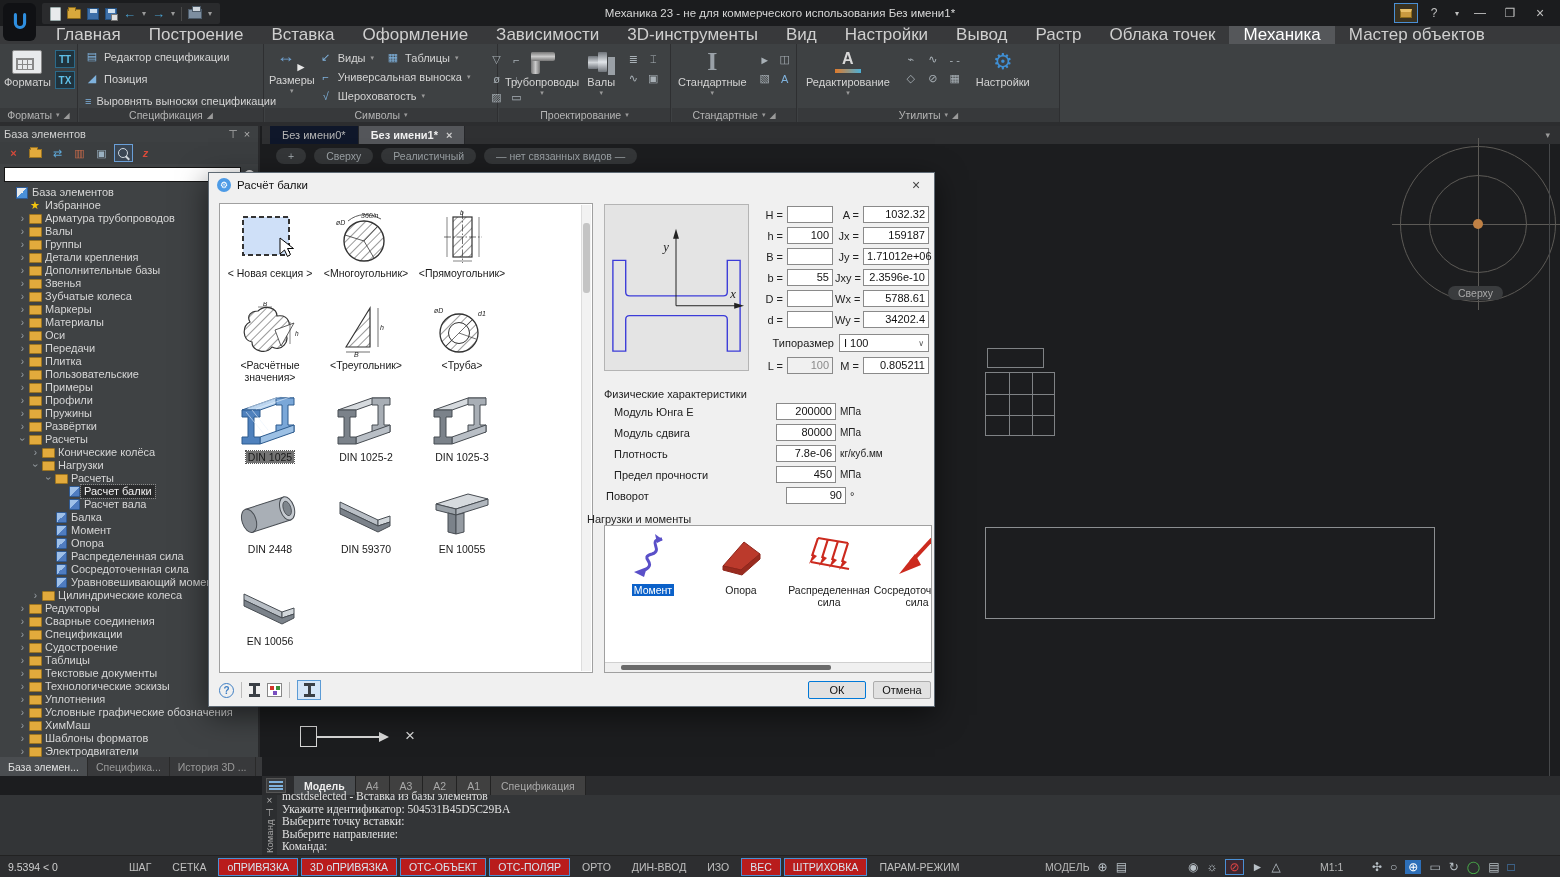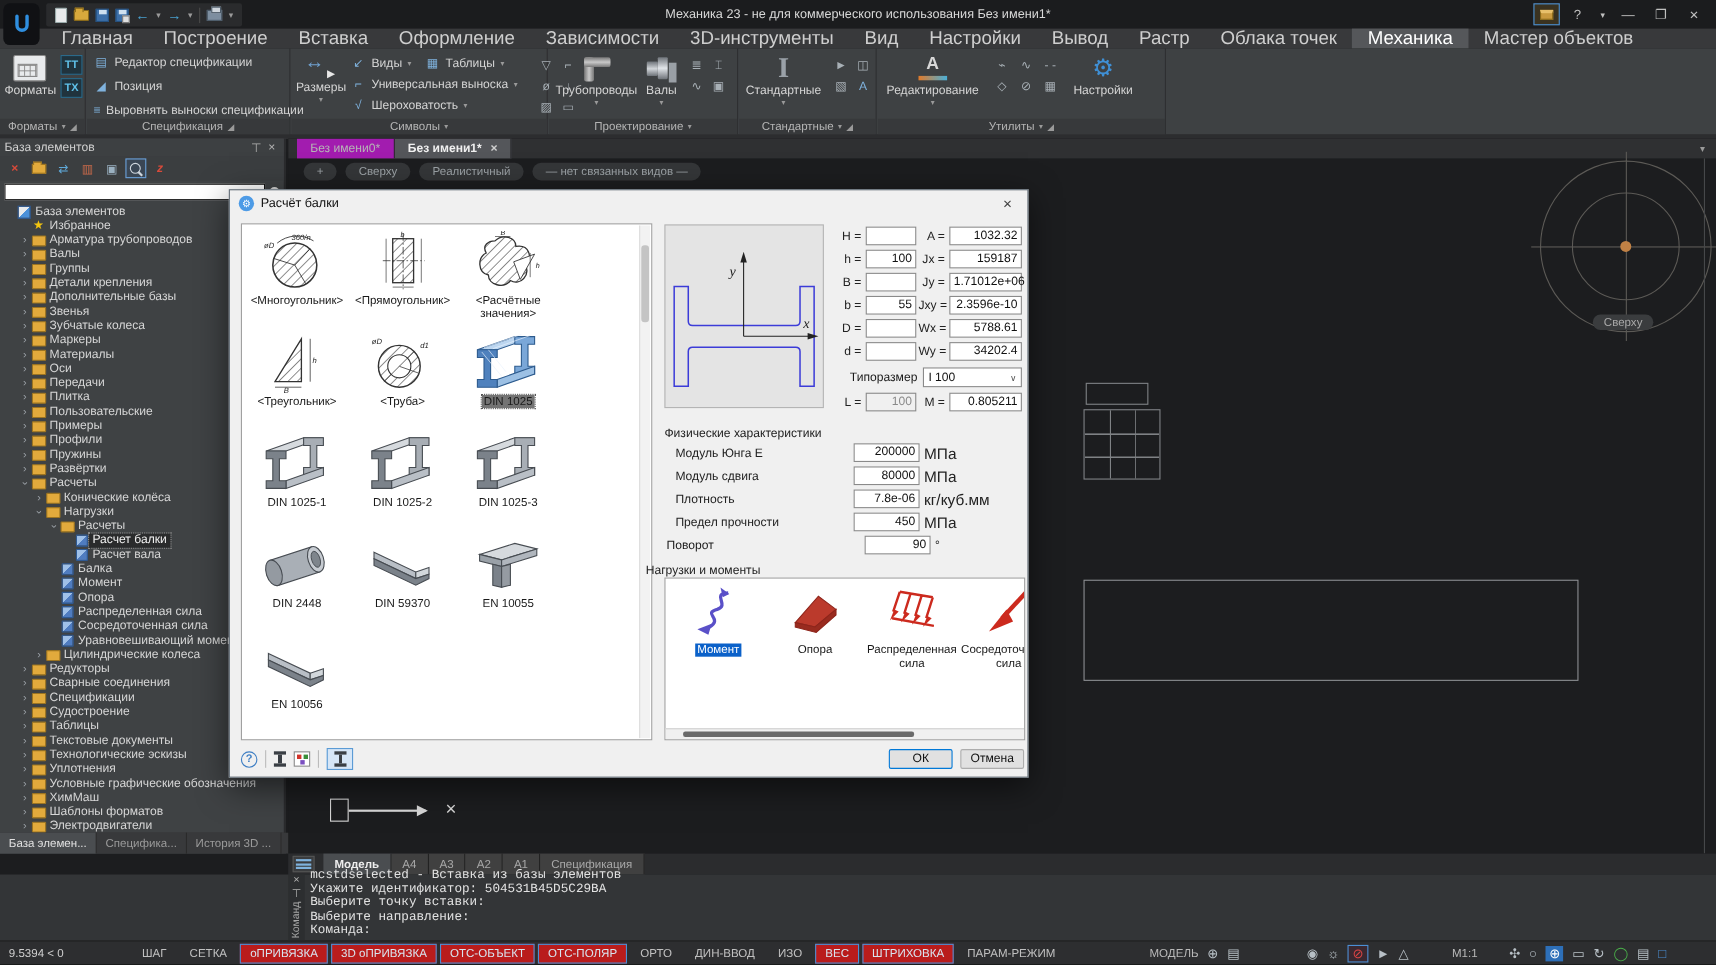--- a/index.html
+++ b/index.html
@@ -95,21 +95,21 @@
 .ti.ic-star::before{content:"★";color:#f2c40f;font-size:11px}
 .ti.ic-root::before{content:"";width:10px;height:10px;background:linear-gradient(135deg,#e8eaec 50%,#4a90d9 50%);border:1px solid #2f5a94}
 .ti.ic-part::before{content:"";width:9px;height:9px;background:linear-gradient(135deg,#9fc0e8 50%,#4f7cc0 50%);border:1px solid #2f5a94;border-radius:1px}
 .tl{padding:0 3px;font-size:11px}
 .sp-tabs{position:absolute;left:0;bottom:0;right:0;height:19px;display:flex;background:#2f3032}
 .sp-tab{padding:0 8px;display:flex;align-items:center;background:#38393b;color:#9a9a9a;border-right:1px solid #2a2a2a;font-size:10.5px;white-space:nowrap}
 .sp-tab.active{background:#4a4d50;color:#e0e0e0}
 
 .canvas{position:absolute;left:262px;top:126px;width:1298px;height:650px;background:#1c1d1f;overflow:hidden}
 .doctabs{position:absolute;left:0;top:0;width:100%;height:18px;background:#2f3032;display:flex;padding-left:8px}
-.dtab{padding:0 12px;display:flex;align-items:center;gap:8px;background:#a21caf;color:#b5b5b5;border-right:1px solid #26272a;font-size:11px;white-space:nowrap}
+.dtab{padding:0 12px;display:flex;align-items:center;gap:8px;background:#0f172a;color:#b5b5b5;border-right:1px solid #26272a;font-size:11px;white-space:nowrap}
 .dtab.active{background:#54565a;color:#f0f0f0;font-weight:bold}
 .dt-close{display:none;color:#cfcfcf;font-size:11px}
 .dt-close.show{display:inline}
 .dt-chev{position:absolute;right:10px;top:0;height:18px;display:flex;align-items:center;color:#9a9a9a;font-size:9px}
 .pills{position:absolute;left:14px;top:22px;display:flex;gap:8px}
 .pill{background:#343638;border-radius:9px;color:#9aa0a4;padding:2px 12px;font-size:10.5px;white-space:nowrap}
 .navwheel{position:absolute;left:1138px;top:20px;width:156px;height:156px}
 .nw-outer{position:absolute;inset:0;border:1px solid #5c5a56;border-radius:50%}
 .nw-inner{position:absolute;left:29px;top:29px;width:98px;height:98px;border:1px solid #5c5a56;border-radius:50%}
 .nw-h{position:absolute;left:-8px;right:-8px;top:50%;height:1px;background:#5c5a56}
@@ -160,21 +160,21 @@
 .pinput.dis{background:#f0f0f0;color:#8a8a8a}
 .sizerow{position:absolute;left:556px;top:161px;display:flex;align-items:center}
 .sizerow .lab{width:74px;text-align:right;padding-right:5px}
 .combo{width:90px;height:18px;background:#fff;border:1px solid #8a8a8a;display:flex;align-items:center;padding:0 4px;color:#111}
 .combo .cchev{margin-left:auto;font-size:8px;color:#555}
 .phys-title{position:absolute;left:395px;top:215px;color:#222}
 .physcol{position:absolute;left:395px;top:228px;width:330px}
 .phrow{height:21px;display:flex;align-items:center}
 .phrow .lab{width:172px;padding-left:10px;color:#222;white-space:nowrap}
 .phrow .pinput{width:60px}
-.phrow .unit{padding-left:4px;color:#222;font-size:14px;white-space:nowrap}
+.phrow .unit{padding-left:4px;color:#222;font-size:10px;white-space:nowrap}
 .rotrow{position:absolute;left:395px;top:312px;width:330px;height:21px;display:flex;align-items:center}
 .rotrow .lab{width:182px;padding-left:2px}
 .rotrow .pinput{width:60px}
 .rotrow .unit{padding-left:4px}
 .loads-title{position:absolute;left:378px;top:340px;color:#222}
 .loadsbox{position:absolute;left:395px;top:352px;width:328px;height:148px;background:#fff;border:1px solid #a0a0a0;overflow:hidden}
 .loadsrow{position:absolute;left:4px;top:6px;display:flex}
 .load{width:88px;display:flex;flex-direction:column;align-items:center}
 .load svg{width:48px;height:48px}
 .llabel{margin-top:2px;text-align:center;font-size:10.5px;line-height:12px;padding:0 2px;color:#1a1a1a}
@@ -187,21 +187,21 @@
 
 .layoutbar{position:absolute;left:262px;top:776px;width:1298px;height:19px;background:#2b2c2e;display:flex;align-items:stretch;padding-left:4px;gap:2px}
 .lb-icon{width:20px;margin:2px 6px 2px 0;background:#3a3c3e;border:1px solid #555;display:flex;flex-direction:column;justify-content:space-evenly;padding:1px 2px}
 .lb-icon i{height:2px;background:#7fb2dd;display:block}
 .ltab{padding:0 10px;display:flex;align-items:center;background:#404040;color:#a8a8a8;border-right:1px solid #222;font-size:10.5px;white-space:nowrap}
 .ltab.active{background:#4a4d50;color:#eee;font-weight:bold}
 .cmddock{position:absolute;left:0;top:795px;width:1560px;height:60px;background:#333537}
 .cmdside{position:absolute;left:262px;top:0;width:15px;height:60px;background:#2c2e30;display:flex;flex-direction:column;align-items:center;color:#b0b0b0}
 .cmdside .vx{font-size:10px;line-height:12px}
 .cmdside .vlab{writing-mode:vertical-rl;transform:rotate(180deg);font-size:9.5px;color:#a8a8a8;height:34px;overflow:hidden}
-.cmdlines{position:absolute;left:282px;top:-5px;right:8px;height:64px;overflow:hidden;font-family:Liberation Mono, monospace;font-size:11.5px;color:#e2e2e2}
+.cmdlines{position:absolute;left:282px;top:-5px;right:8px;height:64px;overflow:hidden;font-family:Liberation Serif, serif;font-size:11.5px;color:#e2e2e2}
 .cmdlines div{height:12.5px;line-height:12.5px;white-space:nowrap}
 .statusbar{position:absolute;left:0;top:855px;width:1560px;height:22px;background:#2d2e30;border-top:1px solid #222;display:flex;align-items:center}
 .sb-coords{position:absolute;left:8px;color:#cfcfcf;font-size:10.5px}
 .sb-toggles{position:absolute;left:120px;display:flex;gap:3px;align-items:center}
 .sbt{padding:2px 8px;color:#c0c0c0;font-size:10.5px;border:1px solid transparent;white-space:nowrap}
 .sbt.on{border:1px solid #4a8fd4;background:#b91c1c;color:#d8e4ef}
 .sb-g{position:absolute;display:flex;align-items:center;gap:8px;color:#b8b8b8;font-size:10.5px}
 .sb-ico{font-size:12px;color:#b8c0c6}
 .sb-ico.red{color:#d44;border:1px solid #4a8fd4;background:#3a2830;padding:0 3px}
 .sb-ico.bluebg{background:#2d6fb8;color:#fff;padding:0 3px}
@@ -720,20 +720,27 @@
   <div class="dialog">
     <div class="dlg-title">
       <span class="dlg-ico">⚙</span>
       <span class="t">Расчёт балки</span>
       <span class="dlg-close">×</span>
     </div>
 
     <div class="seclist">
       <div class="secgrid">
 
+      <div class="sec">
+            <div class="thumb"><svg viewBox="0 0 64 56">
+                <rect x="5" y="7" width="46" height="38" fill="#cfe0f8" stroke="#333" stroke-width="2" stroke-dasharray="5 3"></rect>
+                <path transform="translate(42,28)" d="M0 0 L0 16 L4.5 12 L7.5 18.5 L10.5 16.5 L7.5 10.5 L13.5 10.5 Z" fill="#fff" stroke="#000" stroke-width="1"></path>
+              </svg></div>
+            <div class="slabel">&lt; Новая секция &gt;</div>
+          </div>
           <div class="sec">
             <div class="thumb"><svg viewBox="0 0 64 56">
                 <defs>
                   <pattern id="h2" width="6" height="6" patternTransform="rotate(45)" patternUnits="userSpaceOnUse">
                     <rect width="6" height="6" fill="#fff"></rect>
                     <line x1="0" y1="0" x2="0" y2="6" stroke="#555" stroke-width="1.2"></line>
                   </pattern>
                 </defs>
                 <circle cx="30" cy="31" r="20" fill="url(#h2)" stroke="#333" stroke-width="1.4"></circle>
                 <path d="M30 31 L44 16 M30 31 L11 25 M30 31 L40 48" stroke="#333" stroke-width="0.8"></path>
@@ -809,31 +816,20 @@
             <div class="thumb"><svg viewBox="0 0 64 56">
                 <g stroke="#2d5b8e" stroke-width="1">
                   <polygon points="4,16 38,4 56,4 22,16" fill="#bcd6f0"></polygon>
                   <path d="M38 4 h18 v7 h-6 v20 h6 v7 h-18 v-7 h6 V11 h-6 z" fill="#7aa7d8"></path>
                   <polygon points="22,43 56,31 56,38 22,50" fill="#9cc0e4"></polygon>
                   <path d="M4 16 h18 v7 h-6 v20 h6 v7 H4 v-7 h6 V23 H4 z" fill="#4f81bd"></path>
                 </g>
                 <path d="M10 14 L44 2 M18 15 L52 3 M8 18 L26 40 M14 16 L30 36" stroke="#e8f2fc" stroke-width="0.6" fill="none"></path>
               </svg></div>
             <div class="slabel">DIN 1025</div>
-          </div>
-          <div class="sec">
-            <div class="thumb"><svg viewBox="0 0 64 56">
-                <g stroke="#474c52" stroke-width="1">
-                  <polygon points="4,16 38,4 56,4 22,16" fill="#d6dade"></polygon>
-                  <path d="M38 4 h18 v7 h-6 v20 h6 v7 h-18 v-7 h6 V11 h-6 z" fill="#a8aeb5"></path>
-                  <polygon points="22,43 56,31 56,38 22,50" fill="#b9bfc6"></polygon>
-                  <path d="M4 16 h18 v7 h-6 v20 h6 v7 H4 v-7 h6 V23 H4 z" fill="#7b828a"></path>
-                </g>
-              </svg></div>
-            <div class="slabel">DIN 1025-1</div>
           </div>
           <div class="sec">
             <div class="thumb"><svg viewBox="0 0 64 56">
                 <g stroke="#474c52" stroke-width="1">
                   <polygon points="4,16 38,4 56,4 22,16" fill="#d6dade"></polygon>
                   <path d="M38 4 h18 v7 h-6 v20 h6 v7 h-18 v-7 h6 V11 h-6 z" fill="#a8aeb5"></path>
                   <polygon points="22,43 56,31 56,38 22,50" fill="#b9bfc6"></polygon>
                   <path d="M4 16 h18 v7 h-6 v20 h6 v7 H4 v-7 h6 V23 H4 z" fill="#7b828a"></path>
                 </g>
               </svg></div>

